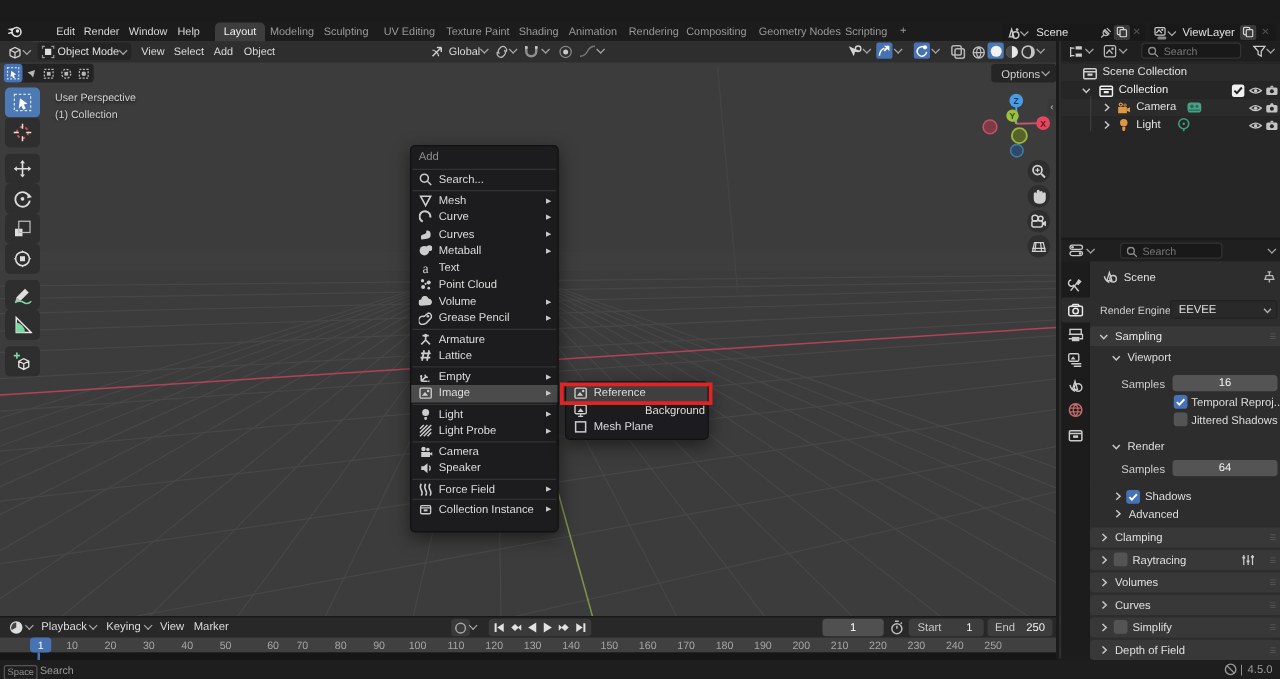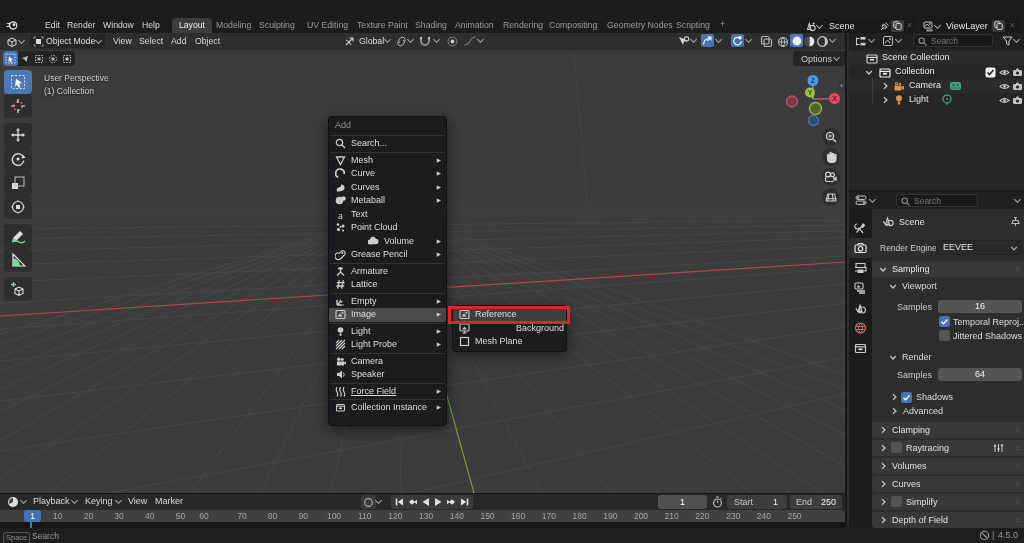--- a/index.html
+++ b/index.html
@@ -405,21 +405,21 @@
       <svg style="position:absolute;left:6px;top:1px;" width="11" height="11" viewBox="0 0 11 11">
             <circle cx="3" cy="2.5" r="1.3" fill="#ccc"></circle>
             <circle cx="8" cy="4" r="1.6" fill="#ccc"></circle>
             <circle cx="3.5" cy="7.5" r="1.6" fill="#ccc"></circle>
             <circle cx="8" cy="8.5" r="1.1" fill="#ccc"></circle>
             <circle cx="5.5" cy="5" r="0.9" fill="#ccc"></circle>
           </svg>
       <span style="position:absolute;left:22px;top:1px;font-size:9px;color:#dedede;">Point Cloud</span>
 
     </div>
-        <div style="height:13.5px;position:relative;margin-left:33px;">
+        <div style="height:13.5px;position:relative;">
       <svg style="position:absolute;left:6px;top:1px;" width="11" height="11" viewBox="0 0 11 11">
             <path d="M2 8.5 a2.5 2.5 0 0 1 0-5 a3 3 0 0 1 5.8-0.8 a2.8 2.8 0 0 1 1.2 5.3 Z" fill="#ccc"></path>
           </svg>
       <span style="position:absolute;left:22px;top:1px;font-size:9px;color:#dedede;">Volume</span>
       <span style="position:absolute;right:5px;top:3px;font-size:5.5px;color:#c9c9c9;">▶</span>
     </div>
         <div style="height:13.5px;position:relative;">
       <svg style="position:absolute;left:6px;top:1px;" width="11" height="11" viewBox="0 0 11 11">
             <path d="M7.5 1.5 a2.6 2.6 0 0 1 2 4.3 L6 9.5 a6 6 0 0 1-3.8 1 a2.6 2.6 0 1 1 2-6.3 Z" fill="none" stroke="#ccc" stroke-width="1.2"></path>
             <circle cx="7.3" cy="4" r="1" fill="#ccc"></circle>
@@ -504,21 +504,21 @@
       <span style="position:absolute;left:22px;top:1px;font-size:9px;color:#dedede;">Speaker</span>
 
     </div>
         <div style="height:3px;position:relative;">
           <div style="position:absolute;left:1px;right:1px;top:1px;height:1px;background:#323232;"></div>
         </div>
         <div style="height:13.5px;position:relative;">
       <svg style="position:absolute;left:6px;top:1px;" width="11" height="11" viewBox="0 0 11 11">
             <path d="M2 1 q-1.5 2.5 0 5 q1.5 2.5 0 4.5 M5.5 1 q-1.5 2.5 0 5 q1.5 2.5 0 4.5 M9 1 q-1.5 2.5 0 5 q1.5 2.5 0 4.5" stroke="#ccc" stroke-width="1.2" fill="none"></path>
           </svg>
-      <span style="position:absolute;left:22px;top:1px;font-size:9px;color:#dedede;text-decoration:underline;">Force Field</span>
+      <span style="position:absolute;left:22px;top:1px;font-size:9px;color:#dedede;">Force Field</span>
       <span style="position:absolute;right:5px;top:3px;font-size:5.5px;color:#c9c9c9;">▶</span>
     </div>
         <div style="height:3px;position:relative;">
           <div style="position:absolute;left:1px;right:1px;top:1px;height:1px;background:#323232;"></div>
         </div>
         <div style="height:13.5px;position:relative;">
       <svg style="position:absolute;left:6px;top:1px;" width="11" height="11" viewBox="0 0 11 11">
             <rect x="1.5" y="2.5" width="8" height="6.5" rx="1" fill="none" stroke="#ccc" stroke-width="1.1"></rect>
             <path d="M1.5 4.2 h8" stroke="#ccc"></path>
             <rect x="4" y="5.5" width="3" height="1.6" fill="#ccc"></rect>
@@ -610,21 +610,21 @@
       <span style="position:absolute;right:6px;top:2px;font-size:9px;color:#f0f0f0;">250</span>
     </div>
   </div>
 
   <div class="abs" id="ruler" style="left:0;top:16px;width:845px;height:12px;background:#404040;font-size:8.5px;color:#a5a5a5;">
         <span style="position:absolute;left:45.7px;top:1px;width:24px;text-align:center;">10</span>
         <span style="position:absolute;left:76.4px;top:1px;width:24px;text-align:center;">20</span>
         <span style="position:absolute;left:107.1px;top:1px;width:24px;text-align:center;">30</span>
         <span style="position:absolute;left:137.8px;top:1px;width:24px;text-align:center;">40</span>
         <span style="position:absolute;left:168.5px;top:1px;width:24px;text-align:center;">50</span>
-        <span style="position:absolute;left:199.2px;top:1px;width:24px;text-align:left;">60</span>
+        <span style="position:absolute;left:199.2px;top:1px;width:24px;text-align:right;">60</span>
         <span style="position:absolute;left:229.89999999999998px;top:1px;width:24px;text-align:center;">70</span>
         <span style="position:absolute;left:260.6px;top:1px;width:24px;text-align:center;">80</span>
         <span style="position:absolute;left:291.3px;top:1px;width:24px;text-align:center;">90</span>
         <span style="position:absolute;left:322px;top:1px;width:24px;text-align:center;">100</span>
         <span style="position:absolute;left:352.7px;top:1px;width:24px;text-align:center;">110</span>
         <span style="position:absolute;left:383.4px;top:1px;width:24px;text-align:center;">120</span>
         <span style="position:absolute;left:414.09999999999997px;top:1px;width:24px;text-align:center;">130</span>
         <span style="position:absolute;left:444.79999999999995px;top:1px;width:24px;text-align:center;">140</span>
         <span style="position:absolute;left:475.5px;top:1px;width:24px;text-align:center;">150</span>
         <span style="position:absolute;left:506.20000000000005px;top:1px;width:24px;text-align:center;">160</span>

